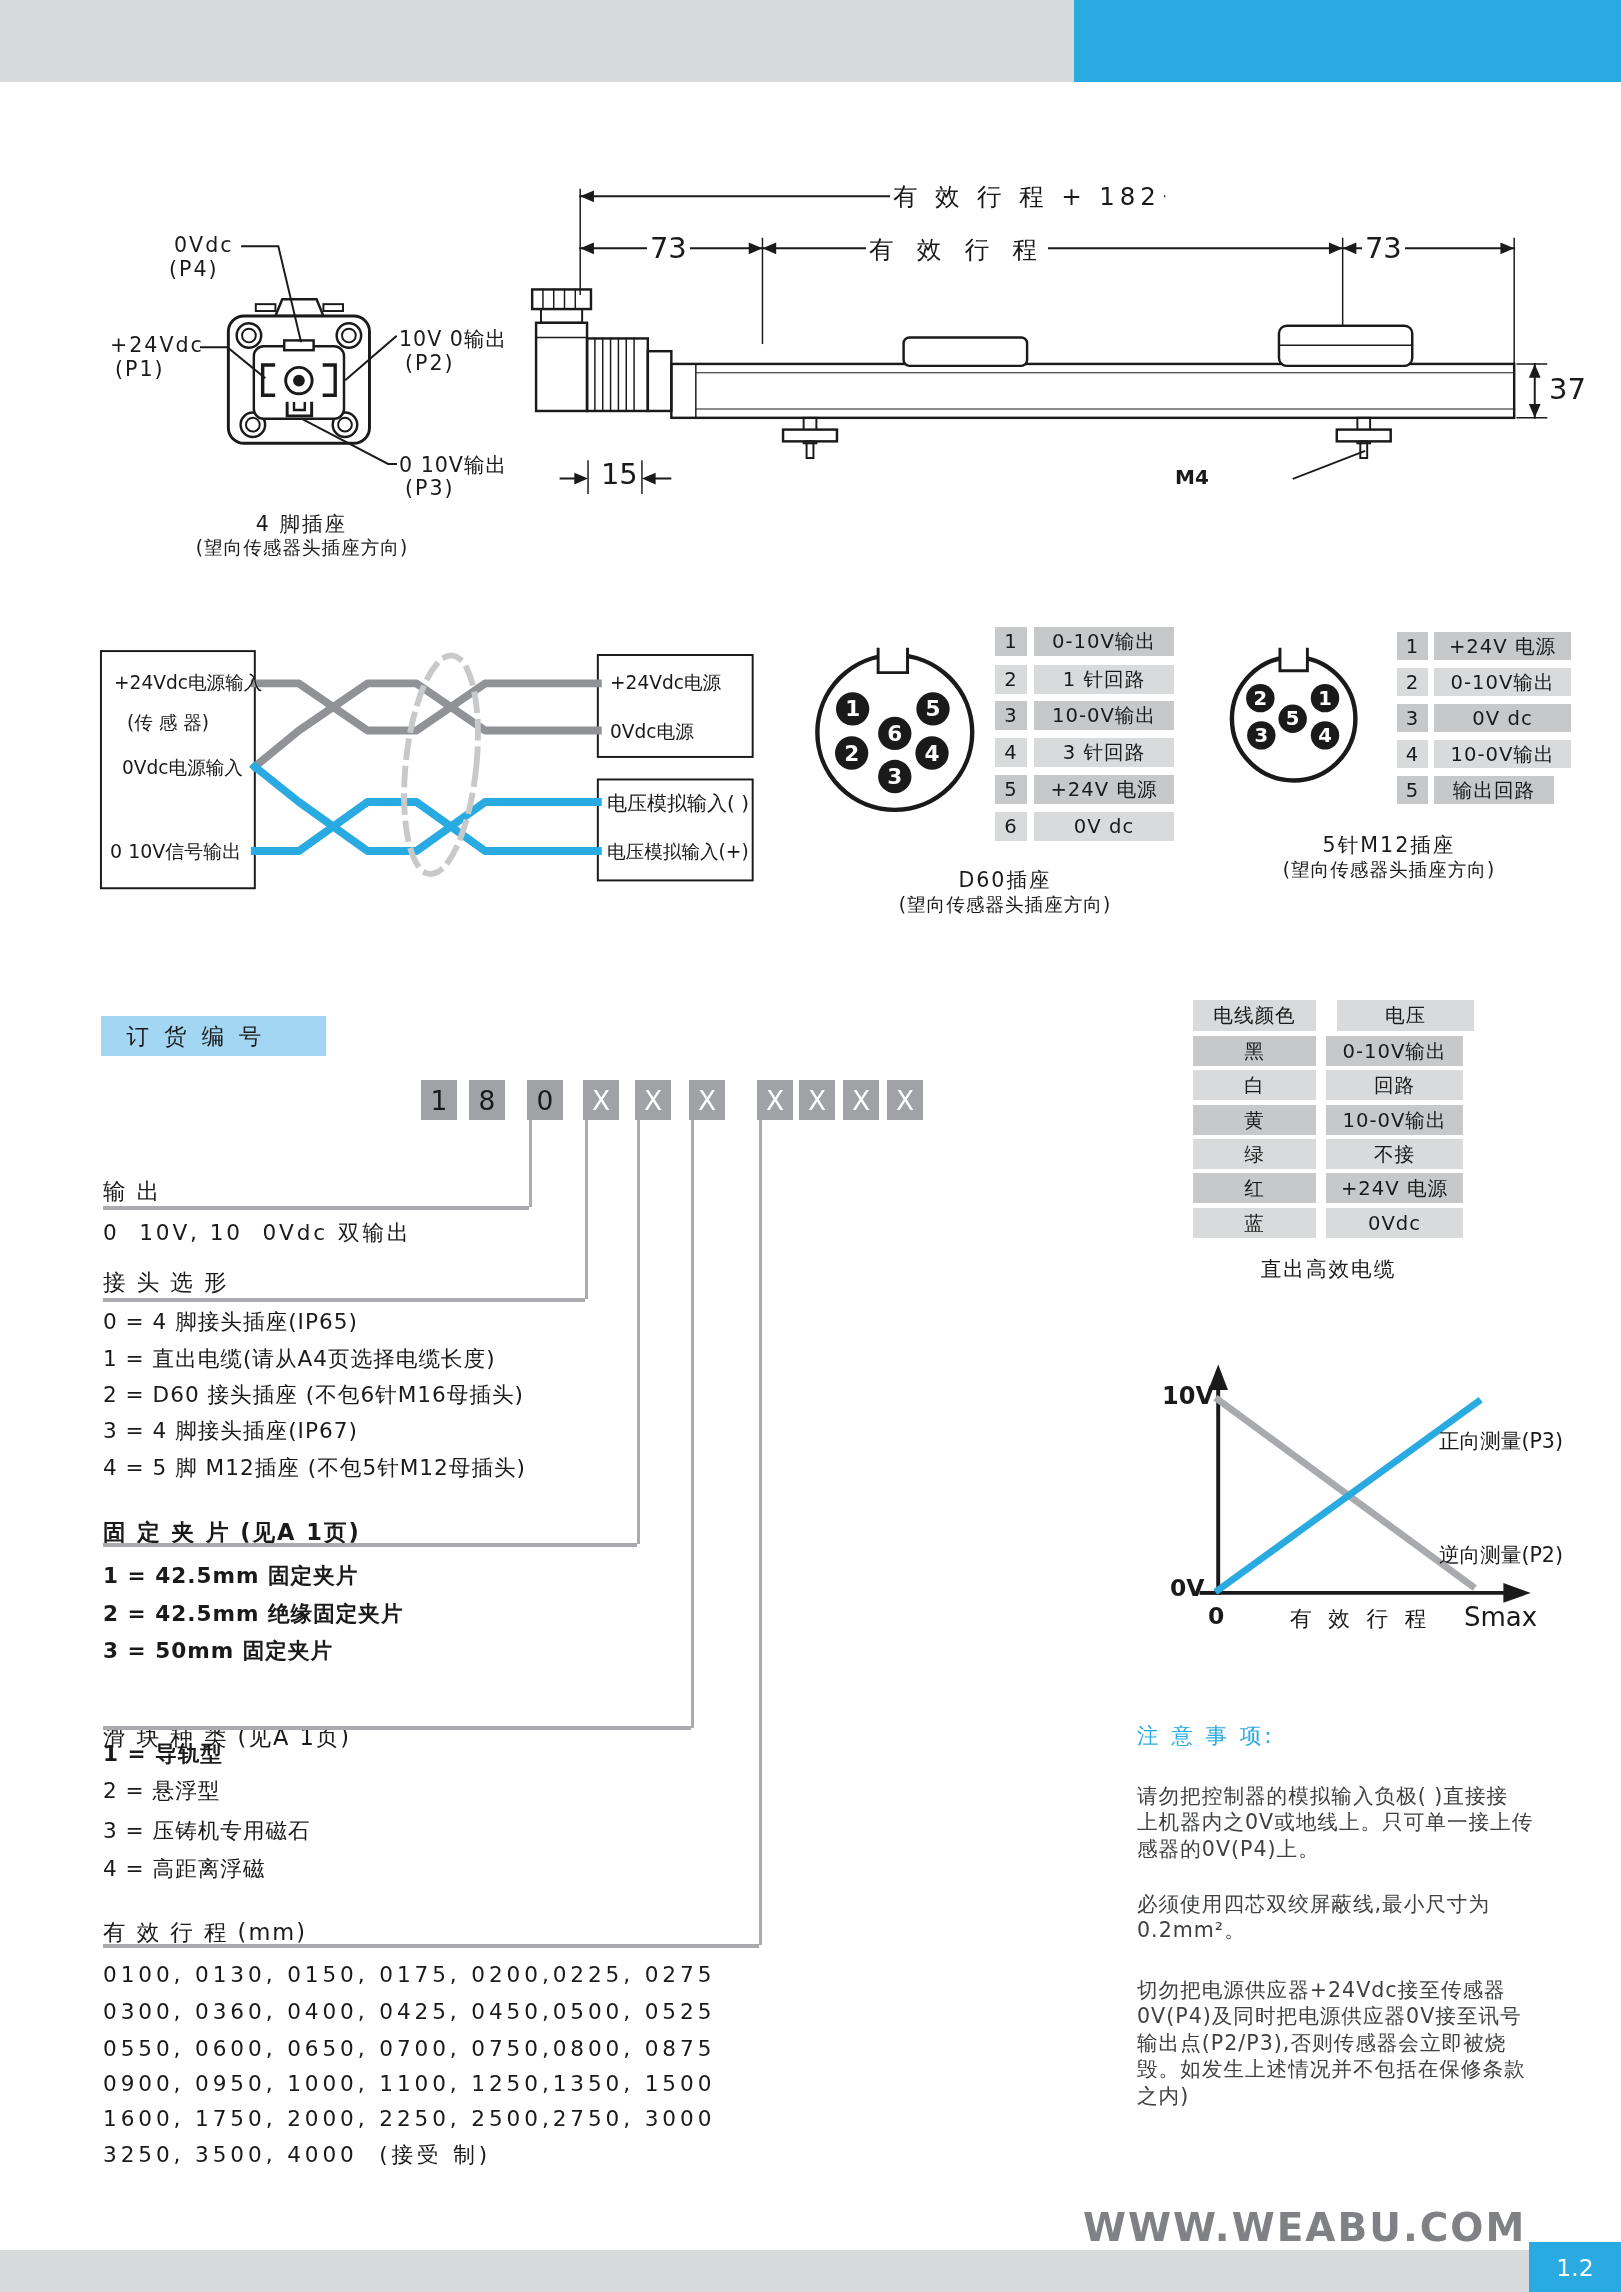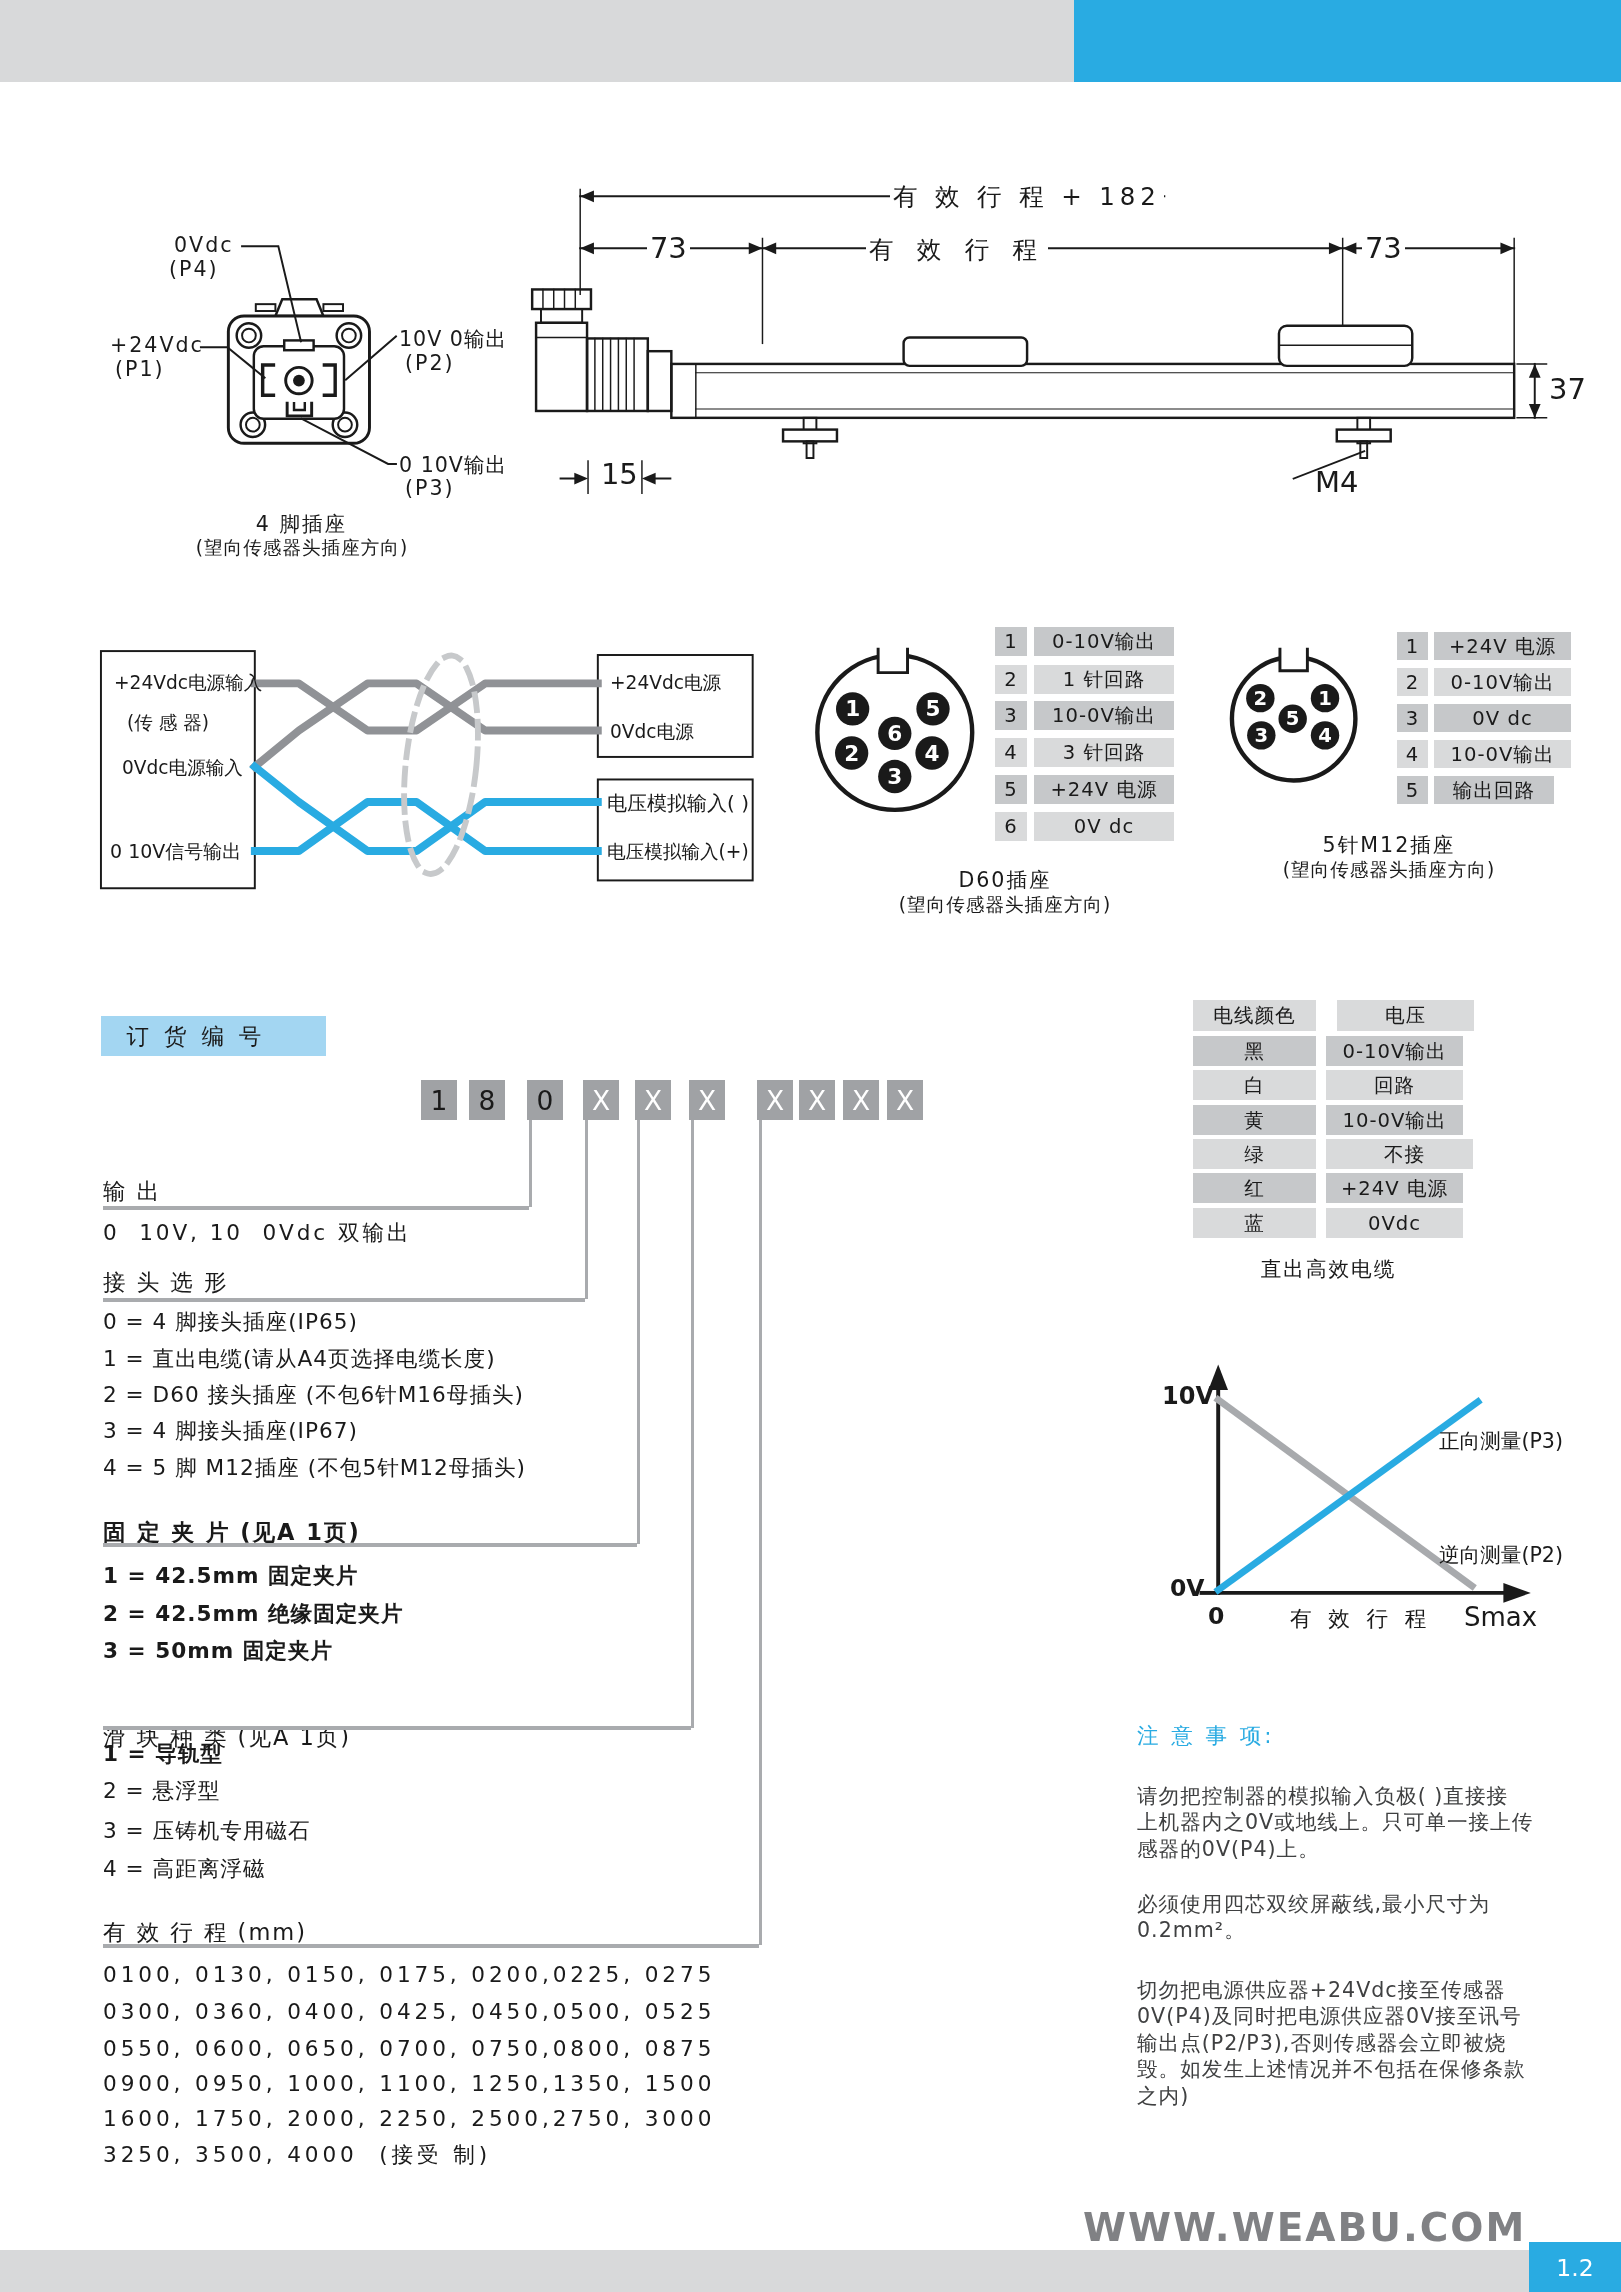--- a/index.html
+++ b/index.html
@@ -177,21 +177,21 @@
   <div class="abs" style="left:405px;top:476px;font-size:20.6px;letter-spacing:2px;">(P3)</div>
   <div class="abs ctr" style="left:174px;top:510px;width:255px;font-size:20.6px;letter-spacing:2px;">4 脚插座</div>
   <div class="abs ctr" style="left:165px;top:535px;width:274px;font-size:18.6px;letter-spacing:1px;">(望向传感器头插座方向)</div>
 
   <div class="abs dim" style="left:890px;top:180px;font-size:24.5px;letter-spacing:4.9px;">有 效 行 程 + 182</div>
   <div class="abs dim" style="left:647px;top:231px;font-size:29px;">73</div>
   <div class="abs dim" style="left:866px;top:233px;font-size:24.5px;letter-spacing:7.8px;">有 效 行 程</div>
   <div class="abs dim" style="left:1362px;top:231px;font-size:29px;">73</div>
   <div class="abs" style="left:1549px;top:372px;font-size:29px;">37</div>
   <div class="abs dim" style="left:598px;top:457px;font-size:29px;">15</div>
-  <div class="abs" style="left:1315px;top:465px;font-size:29px;font-weight:normal;">M4</div>
+  <div class="abs" style="left:1175px;top:465px;font-size:20px;font-weight:bold;">M4</div>
 
   <div class="abs" style="left:114px;top:670px;font-size:18.6px;">+24Vdc电源输入</div>
   <div class="abs" style="left:127px;top:710px;font-size:18.6px;">(传 感 器)</div>
   <div class="abs" style="left:122px;top:755px;font-size:18.6px;">0Vdc电源输入</div>
   <div class="abs" style="left:110px;top:839px;font-size:19px;">0 10V信号输出</div>
   <div class="abs" style="left:610px;top:670px;font-size:18.6px;">+24Vdc电源</div>
   <div class="abs" style="left:610px;top:719px;font-size:18.6px;">0Vdc电源</div>
   <div class="abs" style="left:607px;top:790px;font-size:20px;">电压模拟输入( )</div>
   <div class="abs" style="left:607px;top:839px;font-size:18.6px;">电压模拟输入(+)</div>
 
@@ -280,21 +280,21 @@
 
   <div class="cell light" style="left:1193px;top:1000px;width:123px;height:31px;">电线颜色</div>
   <div class="cell light" style="left:1326px;top:1000px;width:137px;height:31px;margin-left:11px;">电压</div>
   <div class="cell dark" style="left:1193px;top:1036px;width:123px;height:30px;">黑</div>
   <div class="cell dark" style="left:1326px;top:1036px;width:137px;height:30px;">0-10V输出</div>
   <div class="cell light" style="left:1193px;top:1070px;width:123px;height:30px;">白</div>
   <div class="cell light" style="left:1326px;top:1070px;width:137px;height:30px;">回路</div>
   <div class="cell dark" style="left:1193px;top:1105px;width:123px;height:30px;">黄</div>
   <div class="cell dark" style="left:1326px;top:1105px;width:137px;height:30px;">10-0V输出</div>
   <div class="cell light" style="left:1193px;top:1139px;width:123px;height:30px;">绿</div>
-  <div class="cell light" style="left:1326px;top:1139px;width:137px;height:30px;padding-left:10px;">不接</div>
+  <div class="cell light" style="left:1326px;top:1139px;width:137px;height:30px;">不接</div>
   <div class="cell dark" style="left:1193px;top:1173px;width:123px;height:30px;">红</div>
   <div class="cell dark" style="left:1326px;top:1173px;width:137px;height:30px;">+24V 电源</div>
   <div class="cell light" style="left:1193px;top:1208px;width:123px;height:30px;">蓝</div>
   <div class="cell light" style="left:1326px;top:1208px;width:137px;height:30px;">0Vdc</div>
   <div class="abs ctr" style="left:1206px;top:1255px;width:245px;font-size:20.6px;letter-spacing:2px;">直出高效电缆</div>
 
   <div class="abs" style="left:1162px;top:1382px;font-size:24px;font-weight:bold;">10V</div>
   <div class="abs" style="left:1170px;top:1574px;font-size:23.5px;font-weight:bold;">0V</div>
   <div class="abs" style="left:1208px;top:1602px;font-size:23.5px;font-weight:bold;">0</div>
   <div class="abs" style="left:1290px;top:1604px;font-size:21.6px;letter-spacing:4.9px;">有 效 行 程</div>

